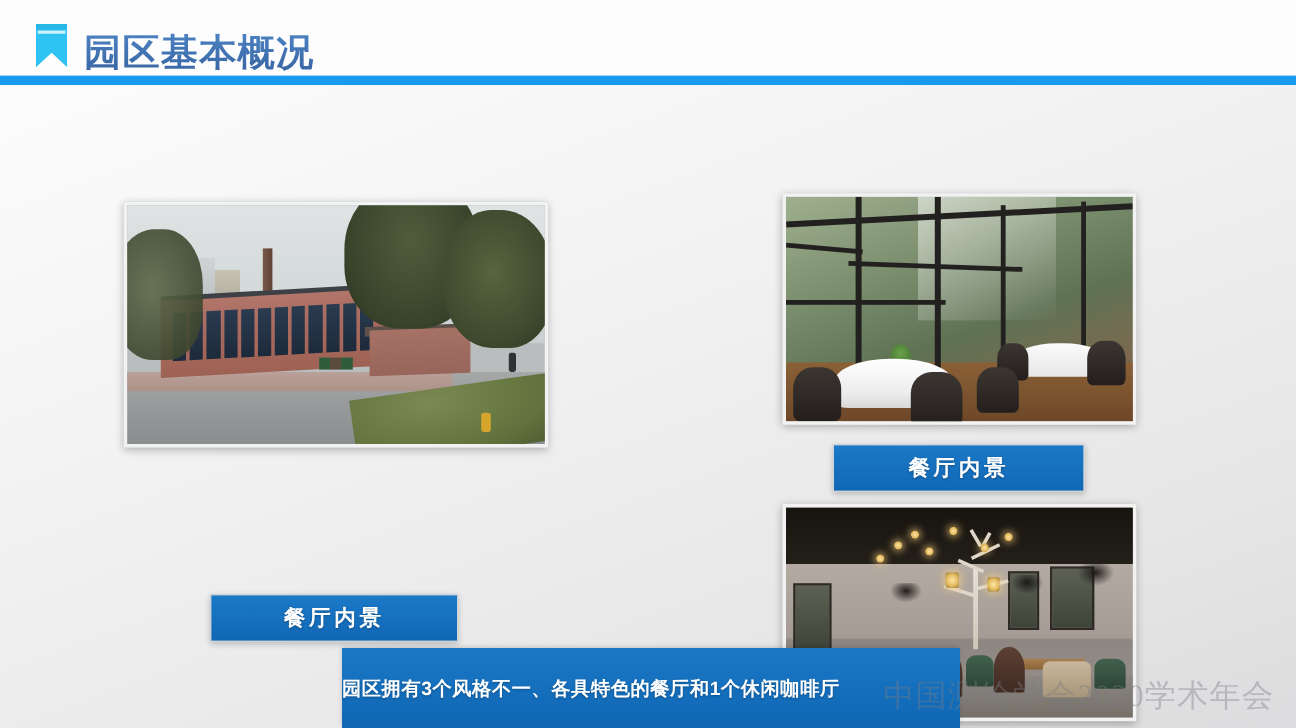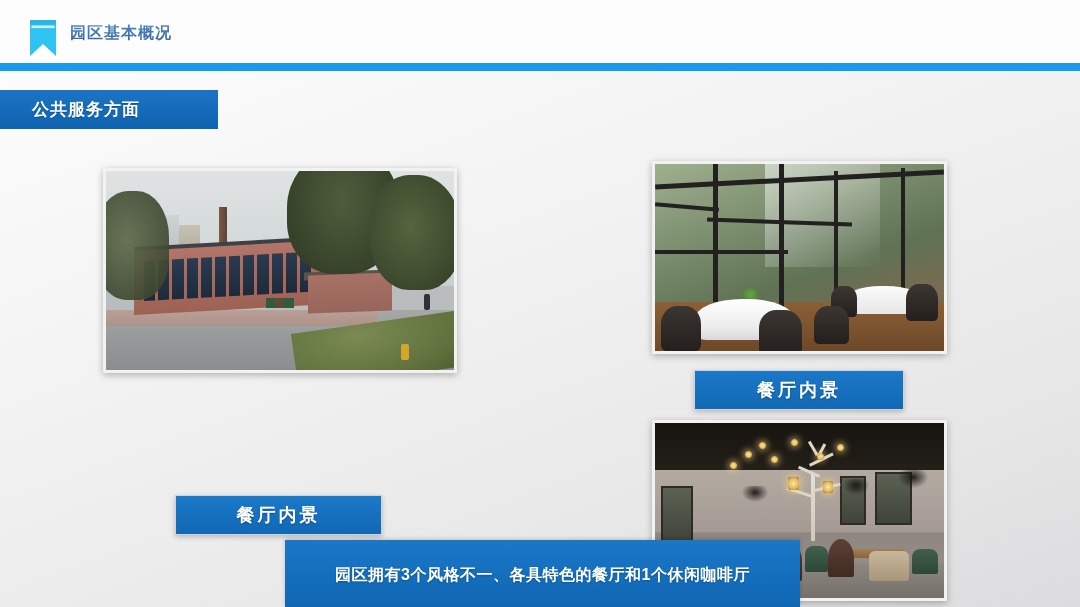--- a/index.html
+++ b/index.html
@@ -29,21 +29,21 @@
     background: #fdfdfd;
   }
   .bookmark-icon {
     position: absolute;
     left: 30px; top: 20px;
     width: 26px; height: 36px;
   }
   .header-title {
     position: absolute;
     left: 70px; top: 23px;
-    font-size: 16px;
+    font-size: 31px;
     font-weight: bold;
     letter-spacing: 1px;
     color: #3f6fb2;
     background: linear-gradient(180deg,#4e86c6 0%, #37619f 100%);
     -webkit-background-clip: text;
     background-clip: text;
     -webkit-text-fill-color: transparent;
     white-space: nowrap;
   }
   .header-rule {
@@ -292,21 +292,21 @@
 
   
   .summary-bar {
     position: absolute;
     left: 285px; top: 540px;
     width: 515px; height: 67px;
     background: linear-gradient(180deg,#1a78c7 0%, #1066b3 100%);
     box-shadow: 0 -1px 4px rgba(0,0,0,0.18);
     display: flex;
     flex-direction: column;
-    align-items: center;
+    align-items: flex-start;
     justify-content: center;
     box-sizing: border-box;
     padding-top: 2px;
   }
   .summary-bar .line {
     font-size: 16px;
     font-weight: bold;
     color: #ffffff;
     letter-spacing: .5px;
     line-height: 1.45;
@@ -336,23 +336,20 @@
       <path d="M0 0 H26 V36 L13 24 L0 36 Z" fill="#2ec3f2"></path>
       <rect x="0" y="0" width="26" height="4.5" fill="#27b6e6"></rect>
       <rect x="1.5" y="5.5" width="23" height="2.6" fill="#eaf9ff" opacity="0.85"></rect>
     </svg>
     <div class="header-title">园区基本概况</div>
   </div>
   <div class="header-rule"></div>
 
   <div class="canvas">
 
-    <div class="ribbon">
-      <div class="ribbon-label">公共服务方面</div>
-    </div>
 
     <div class="photo" id="photo-exterior">
       <div class="scene">
         <div class="ext-sky"></div>
         <div class="ext-tower"></div>
         <div class="ext-tower2"></div>
         <div class="ext-chimney"></div>
         <div class="ext-road"></div>
         <div class="ext-sidewalk"></div>
         <div class="ext-bldg-roof"></div>
@@ -462,14 +459,15 @@
     <div class="caption-chip" id="caption-interior">
       <span>餐厅内景</span>
     </div>
 
   </div>
 
   <div class="summary-bar">
     <div class="line">园区拥有3个风格不一、各具特色的餐厅和1个休闲咖啡厅</div>
   </div>
 
+  <div class="watermark">中国测绘学会2020学术年会</div>
 
 </div>
 
 </body></html>

